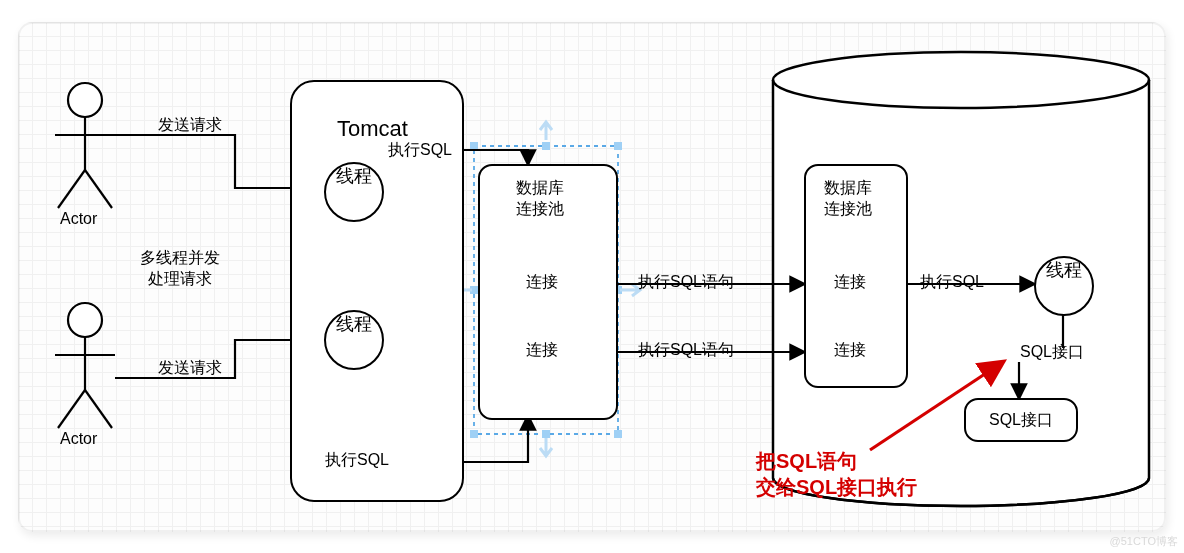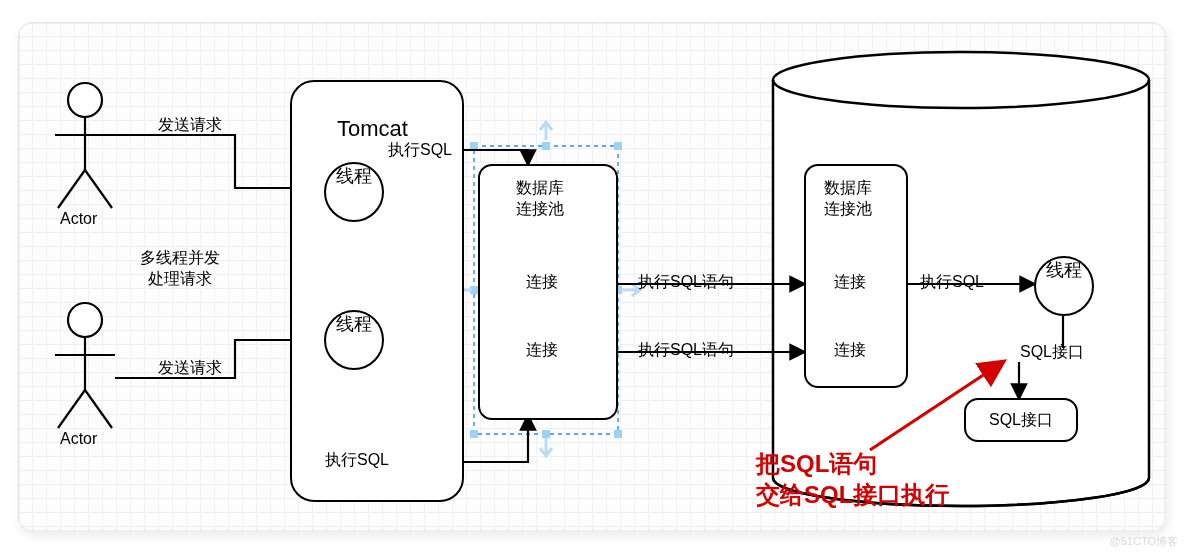--- a/index.html
+++ b/index.html
@@ -39,21 +39,21 @@
   }
   .label {
     position: absolute;
     font-size: 16px;
     color: #000;
     text-align: center;
     white-space: pre;
   }
   .red-label {
     position: absolute;
-    font-size: 24px;
+    font-size: 20px;
     font-weight: 600;
     color: #d40000;
     white-space: pre;
     line-height: 1.3;
   }
   .rbox {
     position: absolute;
     border: 2.5px solid #000;
     border-radius: 24px;
     background: #fff;

